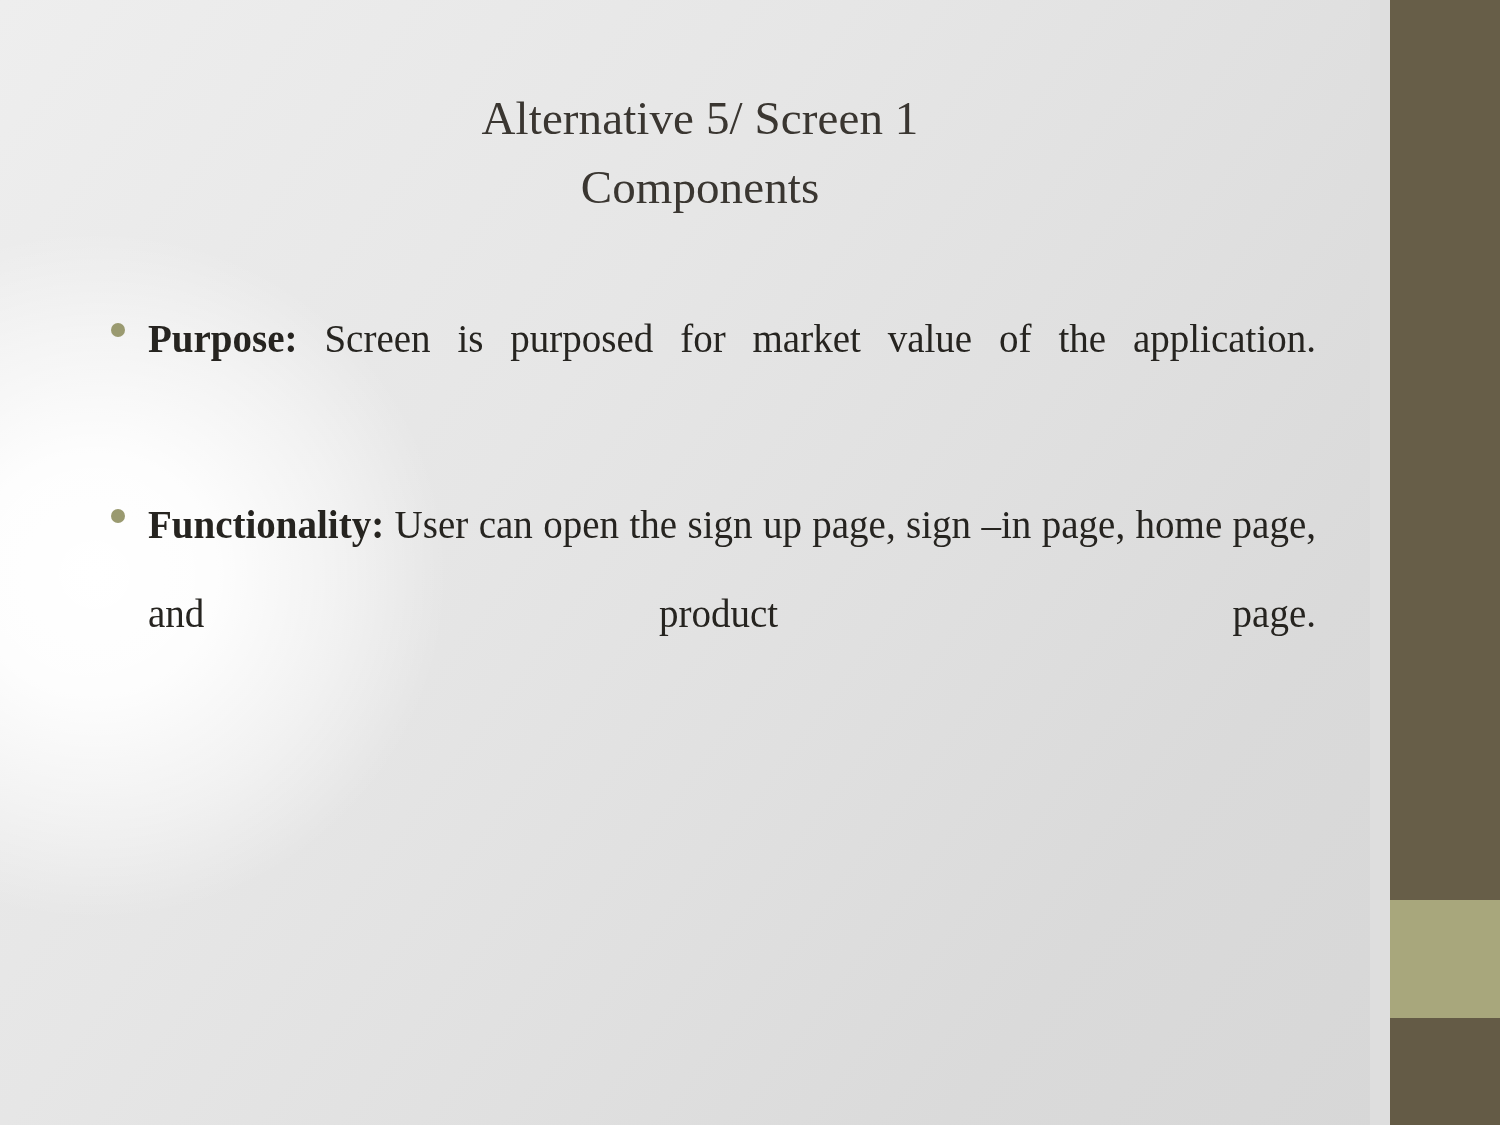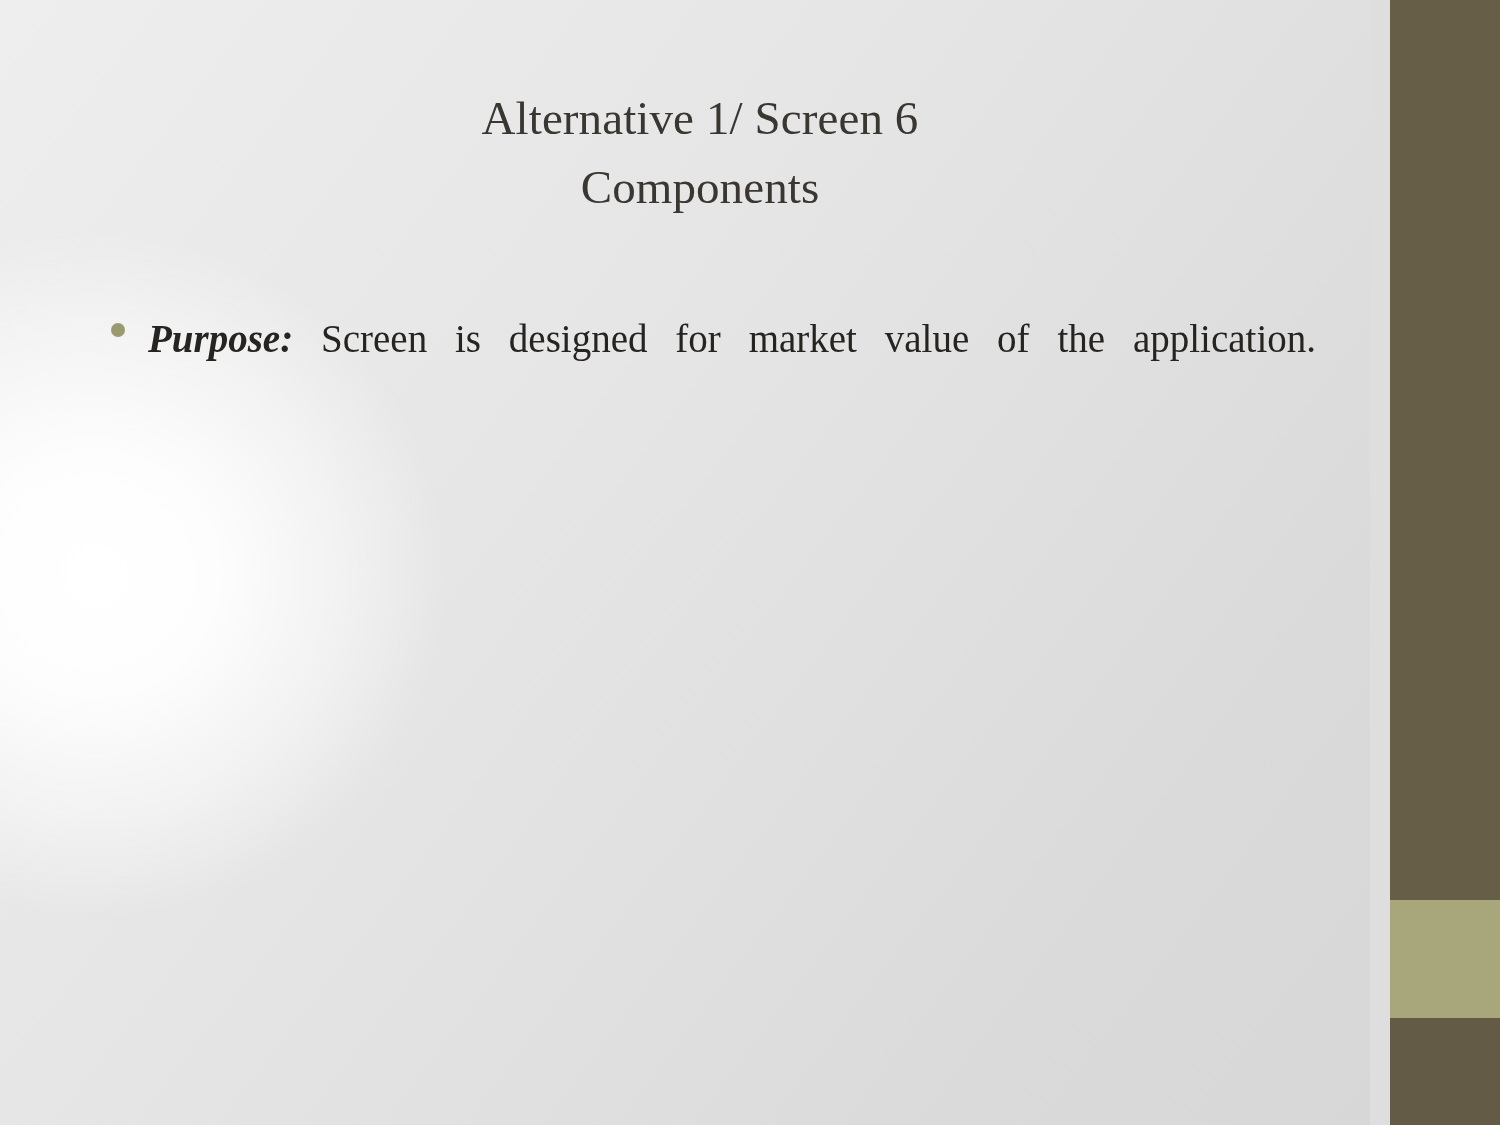--- a/index.html
+++ b/index.html
@@ -128,44 +128,47 @@
   }
   
   .bullet-text::after {
     content: "";
     display: inline-block;
     width: 100%;
   }
 
   .lead {
     font-weight: bold;
-    font-style: italic;
   }
 </style>
 </head>
 <body>
 
 <div id="slide">
 
   <div class="slide-canvas"></div>
   <div class="gutter-strip"></div>
 
   <div class="sidebar-dark-top"></div>
   <div class="sidebar-khaki"></div>
   <div class="sidebar-dark-bottom"></div>
 
   <div class="title-block">
-    <span class="title-line">Alternative 1/ Screen 6</span>
+    <span class="title-line">Alternative 5/ Screen 1</span>
     <span class="title-line">Components</span>
   </div>
 
   <div class="body-block">
 
     <div class="bullet-item">
       <span class="bullet-dot"></span>
-      <p class="bullet-text"><span class="lead">Purpose:</span><span> Screen is designed for market value of the application.</span></p>
+      <p class="bullet-text"><span class="lead">Purpose:</span><span> Screen is purposed for market value of the application.</span></p>
     </div>
 
 
+    <div class="bullet-item">
+      <span class="bullet-dot"></span>
+      <p class="bullet-text"><span class="lead">Functionality:</span><span> User can open the sign up page, sign –in page, home page, and product page.</span></p>
+    </div>
 
   </div>
 
 </div>
 
 </body></html>

